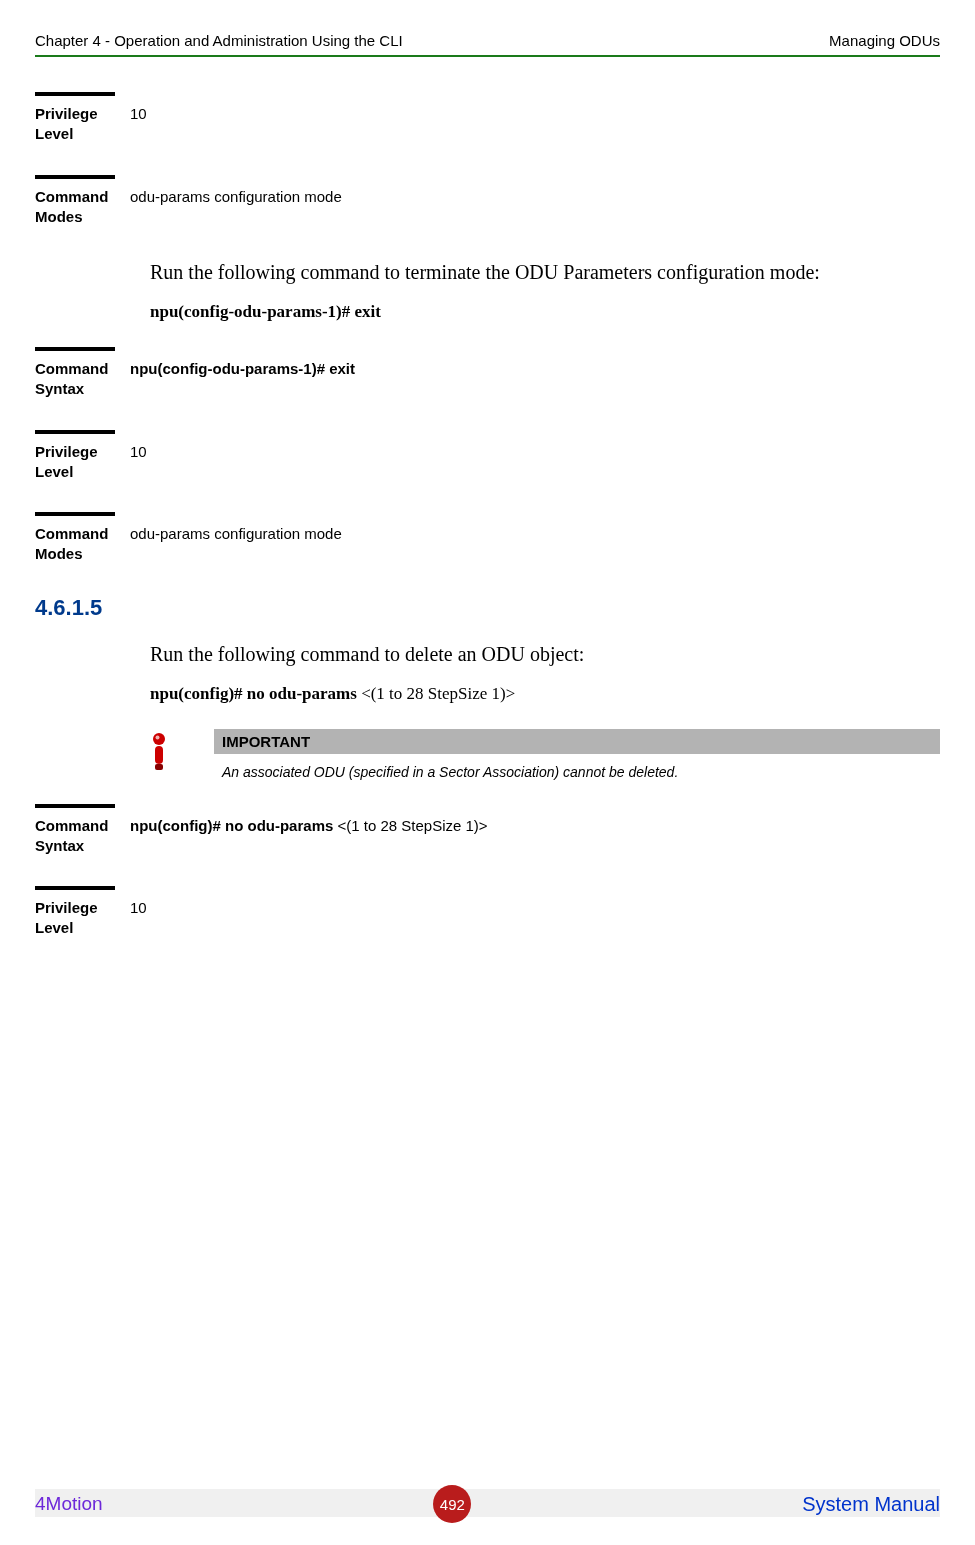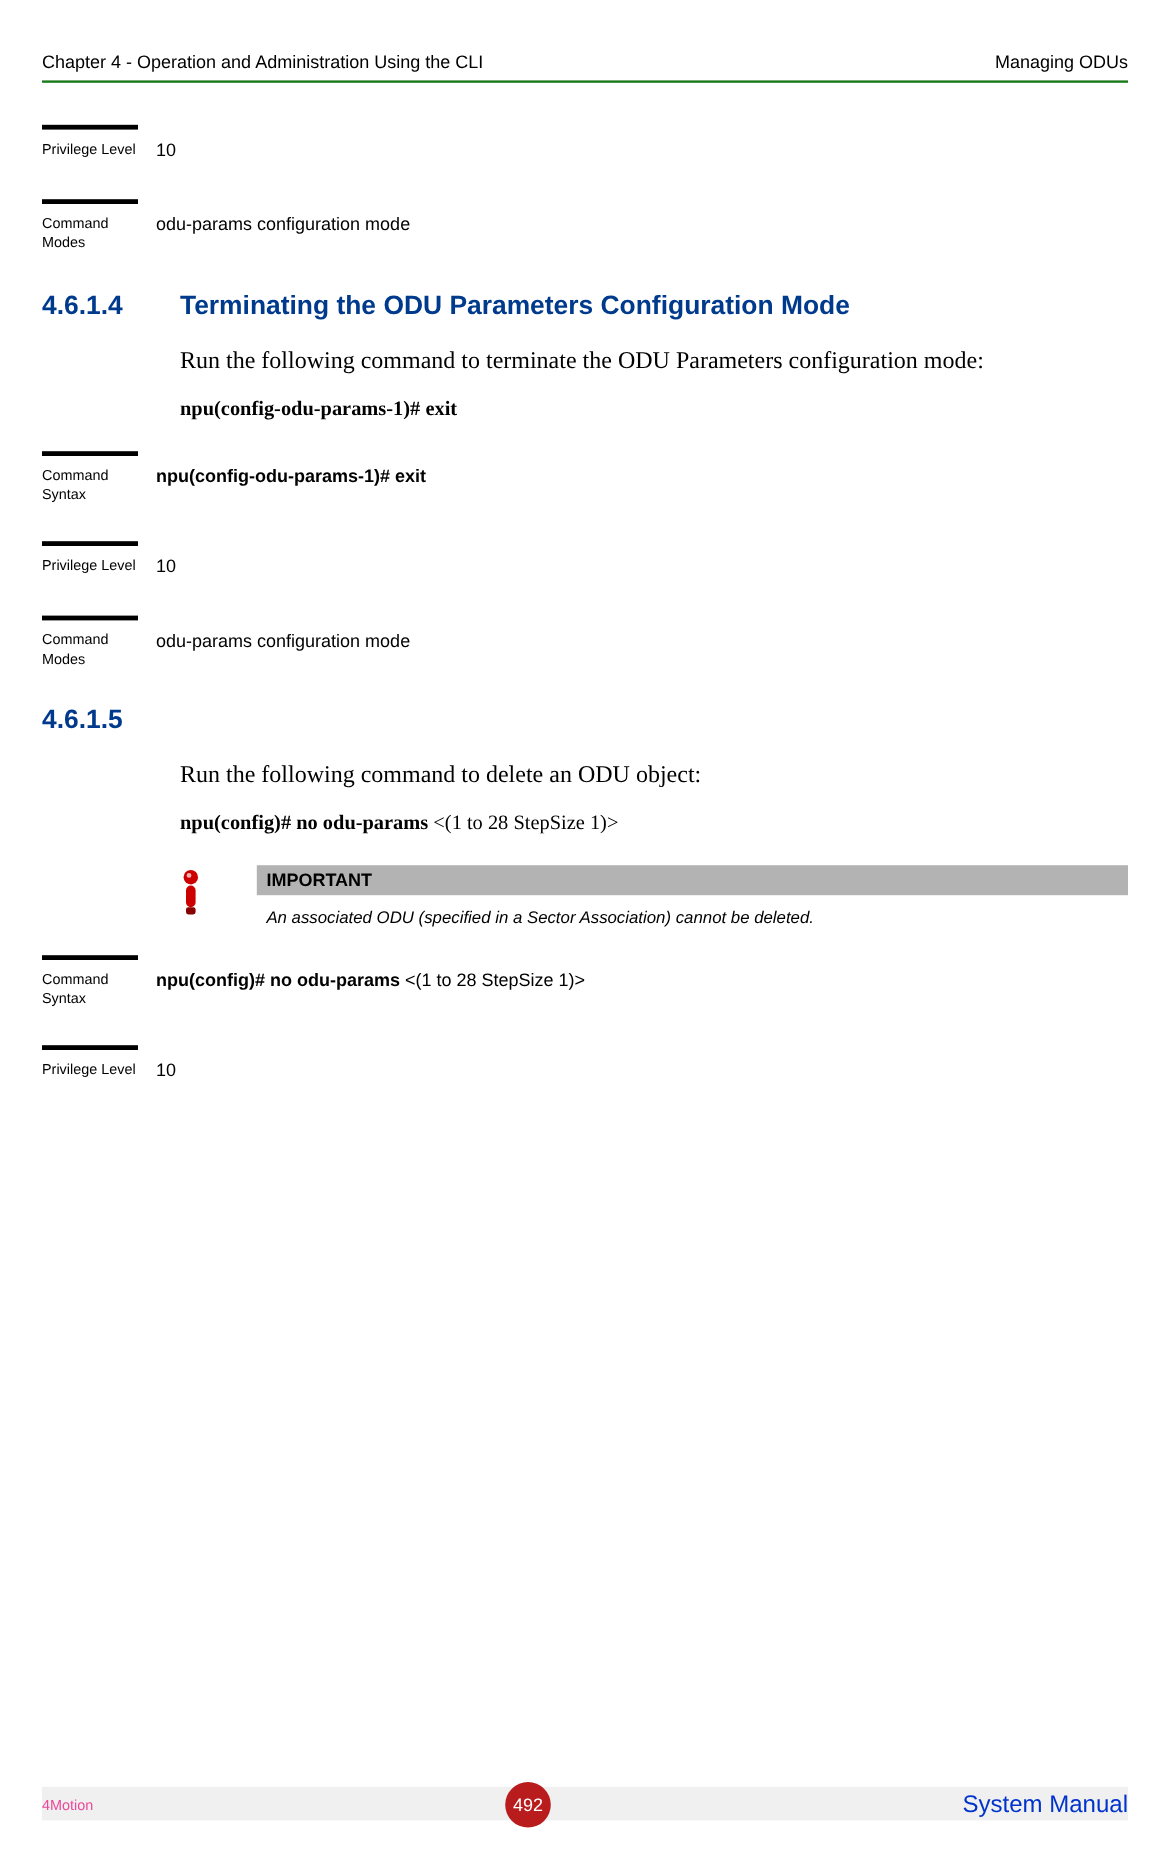--- a/index.html
+++ b/index.html
@@ -11,23 +11,22 @@
     position: relative;
     color: #000;
   }
   .page {
     padding: 0 35px;
   }
   .header {
     display: flex;
     justify-content: space-between;
     font-size: 15px;
-    padding-top: 16px;
+    padding-top: 32px;
     padding-bottom: 6px;
-    margin-top: 28px;
   }
   .header-rule {
     border: none;
     border-top: 2px solid #1a7a1a;
     margin-bottom: 35px;
   }
   .def-row {
     display: flex;
     align-items: flex-start;
     margin-bottom: 30px;
@@ -37,22 +36,22 @@
     margin-top: 12px;
     margin-bottom: 12px;
   }
   .def-hr {
     height: 4px;
     background: #000;
     width: 80px;
     margin-bottom: 8px;
   }
   .def-label {
-    font-weight: normal;
-    font-size: 12px;
+    font-weight: bold;
+    font-size: 15px;
     width: 95px;
     line-height: 1.35;
     padding-right: 8px;
     flex-shrink: 0;
   }
   .def-value {
     font-size: 15px;
     padding-top: 0;
     line-height: 1.35;
   }
@@ -133,22 +132,22 @@
   }
   .footer-bg {
     position: absolute;
     left: 0; right: 0; top: 0; bottom: 0;
     background: #f0f0f0;
     z-index: -1;
     height: 28px;
     top: 4px;
   }
   .footer-left {
-    color: #ec4899;
-    font-size: 12px;
+    color: #6d28d9;
+    font-size: 19px;
   }
   .footer-center {
     background: #b91c1c;
     color: #fff;
     border-radius: 50%;
     width: 38px;
     height: 38px;
     display: flex;
     align-items: center;
     justify-content: center;
@@ -178,24 +177,20 @@
   </div>
 
   <div class="def-block">
     <div class="def-hr"></div>
     <div class="def-row">
       <div class="def-label">Command Modes</div>
       <div class="def-value">odu-params configuration mode</div>
     </div>
   </div>
 
-  <div class="section-heading">
-    <div class="section-number">4.6.1.4</div>
-    <div class="section-title">Terminating the ODU Parameters Configuration Mode</div>
-  </div>
   <div class="body-text">Run the following command to terminate the ODU Parameters configuration mode:</div>
   <div class="body-cmd"><span class="bold">npu(config-odu-params-1)# exit</span></div>
 
   <div class="def-block">
     <div class="def-hr"></div>
     <div class="def-row">
       <div class="def-label">Command Syntax</div>
       <div class="def-value" style="font-weight:bold">npu(config-odu-params-1)# exit</div>
     </div>
   </div>

